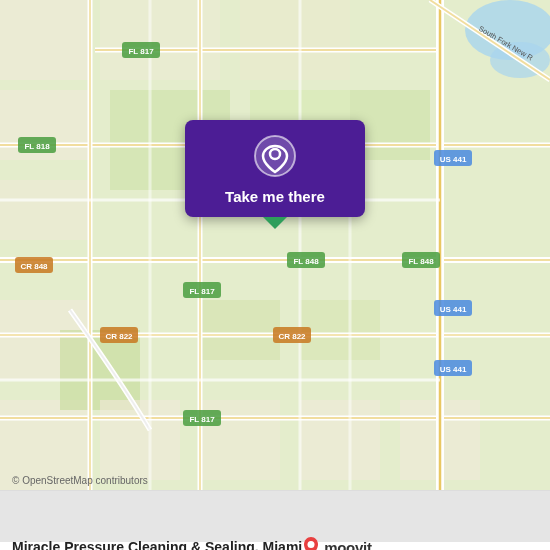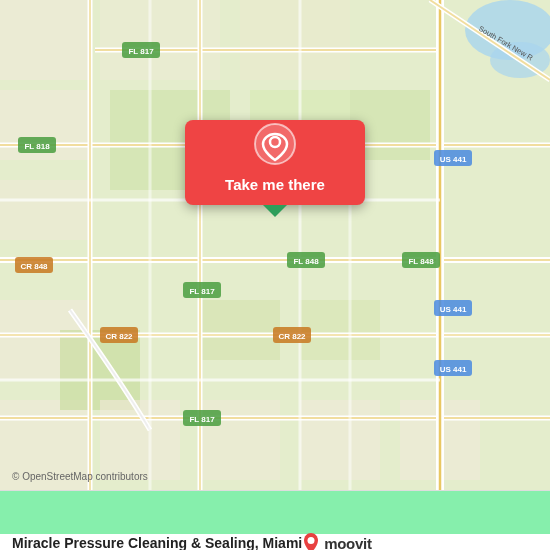--- a/index.html
+++ b/index.html
@@ -27,27 +27,27 @@
       position: absolute;
       top: 0; left: 0;
     }
 
     
     #location-card {
       position: absolute;
       top: 120px;
       left: 50%;
       transform: translateX(-50%);
-      background: #ef4444;
+      background: #4c1d95;
       border-radius: 8px;
       width: 180px;
       display: flex;
       flex-direction: column;
       align-items: center;
-      padding: 2px 16px 12px 16px;
+      padding: 14px 16px 12px 16px;
       box-shadow: 0 3px 12px rgba(0,0,0,0.35);
       z-index: 10;
     }
 
     #location-pin-icon {
       width: 44px;
       height: 44px;
       margin-bottom: 10px;
     }
 
@@ -70,22 +70,22 @@
       left: 50%;
       transform: translateX(-50%);
       border-left: 12px solid transparent;
       border-right: 12px solid transparent;
       border-top: 12px solid #2e9e5b;
     }
 
     
     #bottom-bar {
       width: 550px;
-      height: 44px;
-      background: #86efac;
+      height: 52px;
+      background: #e5e5e5;
       border-top: 1px solid #ddd;
       display: flex;
       flex-direction: column;
       justify-content: center;
       padding: 6px 12px;
       position: relative;
       gap: 48px;
     }
 
     #copyright-text {

